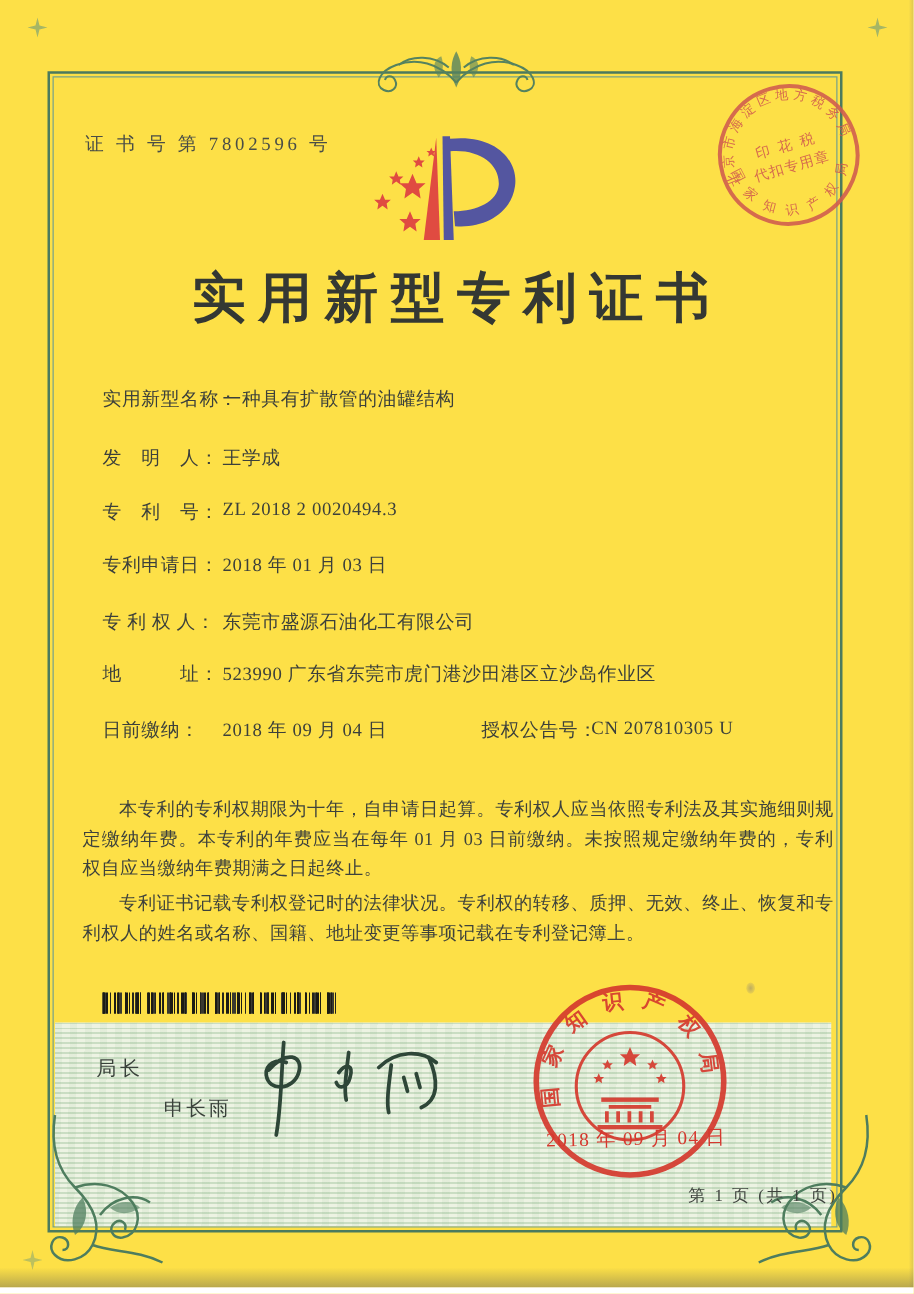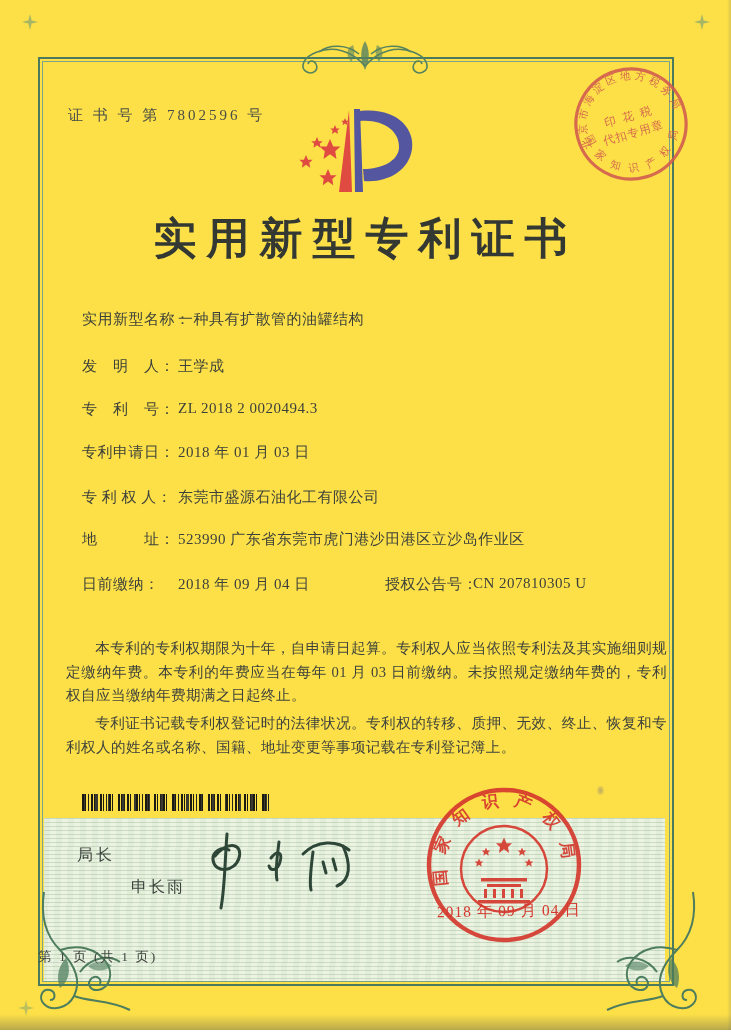--- a/index.html
+++ b/index.html
@@ -28,21 +28,21 @@
         background-image:
           repeating-linear-gradient(90deg,#1b1b14 0 2px,rgba(0,0,0,0) 2px 3px,#1b1b14 3px 4px,rgba(0,0,0,0) 4px 9px),
           repeating-linear-gradient(90deg,#24241c 0 1px,rgba(0,0,0,0) 1px 6px),
           repeating-linear-gradient(90deg,#3a3a30 0 3px,rgba(0,0,0,0) 3px 13px);}
   .signer-title{position:absolute;left:77px;top:845px;font-size:16px;letter-spacing:3px;color:#3a423b;
         font-family:"Liberation Sans","DejaVu Sans",sans-serif;}
   .signer-name{position:absolute;left:93px;top:877px;font-size:16px;letter-spacing:2px;color:#3a423b;
         font-family:"Liberation Sans","DejaVu Sans",sans-serif;margin-left:38px;}
   .seal-date{position:absolute;left:437px;top:901px;font-size:15.5px;letter-spacing:1px;
         color:#d5382e;transform:rotate(-1deg);white-space:nowrap;}
-  .footer{position:absolute;left:38px;top:948px;width:632px;text-align:left;
+  .footer{position:absolute;left:38px;top:948px;width:632px;text-align:right;
         font-size:13.5px;letter-spacing:2px;color:#3f443f;}
   .svg-abs{position:absolute;}
   .speck{position:absolute;left:597px;top:786px;width:7px;height:9px;border-radius:50%;
         background:radial-gradient(#8a8274,rgba(0,0,0,0));opacity:.55;}
   .shadow-bottom{position:absolute;left:0;top:1014px;width:731px;height:21px;
         background:linear-gradient(to bottom, rgba(0,0,0,0), rgba(96,96,84,.40) 70%, rgba(58,58,48,.55));}
   .shadow-right{position:absolute;right:0;top:0;width:4px;height:1035px;
         background:linear-gradient(to left, rgba(120,120,108,.25), rgba(0,0,0,0));}
 </style>
 </head>

